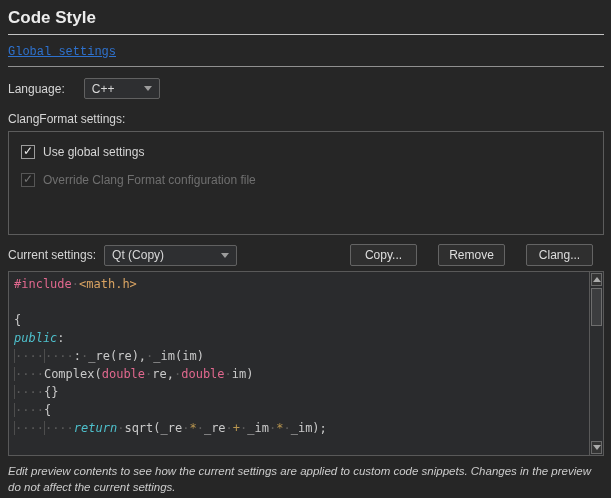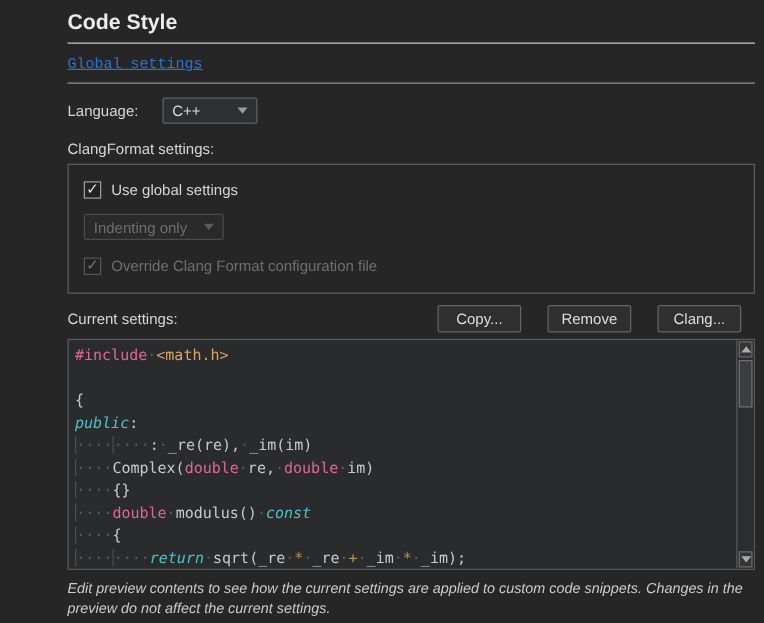--- a/index.html
+++ b/index.html
@@ -4,21 +4,21 @@
 <style>
   * { box-sizing: border-box; }
   html,body { margin:0; padding:0; }
   body {
     width:611px; height:498px; overflow:hidden;
     background:#262626;
     font-family:"Liberation Sans", sans-serif;
     color:#d6d6d6;
     -webkit-font-smoothing:antialiased;
   }
-  .page { padding:6px 7px 0 8px; height:100%;margin-left:46px; }
+  .page { padding:6px 7px 0 8px; height:100%; }
 
   .title { font-size:17px; font-weight:bold; color:#ececec; margin:2px 0 6px 0; }
   .rule-bright { height:1px; background:#c4c4c4; }
   .rule-dim { height:1px; background:#909090; }
   .link-row { padding:6px 0 7px 0; }
   .link { font-size:12px; color:#2e72cf; text-decoration:underline; cursor:pointer;font-family:Liberation Mono, monospace; }
 
   .row { display:flex; align-items:center; }
   .label { font-size:12px; color:#d6d6d6; }
 
@@ -133,52 +133,51 @@
   <div class="section-label">ClangFormat settings:</div>
 
   <div class="groupbox">
     <div class="check-row">
       <span class="checkbox">
           <span class="check-glyph">✓</span>
         </span>
       <span class="label">Use global settings</span>
     </div>
 
-    <div class="combo disabled mode-combo">
-      <span>Indenting only</span>
-      <span class="combo-arrow"></span>
-    </div>
 
     <div class="check-row disabled override-row">
       <span class="checkbox">
           <span class="check-glyph">✓</span>
         </span>
       <span class="label">Override Clang Format configuration file</span>
     </div>
   </div>
 
   <div class="row current-row">
     <span class="label">Current settings:</span>
+    <div class="combo settings-combo">
+      <span>Qt (Copy)</span>
+      <span class="combo-arrow"></span>
+    </div>
     <div class="btn-group">
       <button class="btn">Copy...</button>
       <button class="btn">Remove</button>
       <button class="btn">Clang...</button>
     </div>
   </div>
 
   <div class="editor">
     <div id="code-area">
         <div class="code-line"><span class="tok-pre">#include</span><span class="tok-ws">·</span><span class="tok-str">&lt;math.h&gt;</span></div>
         <div class="code-line"></div>
         <div class="code-line"><span class="tok-pln">{</span></div>
         <div class="code-line"><span class="tok-kw">public</span><span class="tok-pln">:</span></div>
         <div class="code-line"><span class="tok-ind">····</span><span class="tok-ind">····</span><span class="tok-pln">:</span><span class="tok-ws">·</span><span class="tok-pln">_re(re),</span><span class="tok-ws">·</span><span class="tok-pln">_im(im)</span></div>
         <div class="code-line"><span class="tok-ind">····</span><span class="tok-pln">Complex(</span><span class="tok-pre">double</span><span class="tok-ws">·</span><span class="tok-pln">re,</span><span class="tok-ws">·</span><span class="tok-pre">double</span><span class="tok-ws">·</span><span class="tok-pln">im)</span></div>
         <div class="code-line"><span class="tok-ind">····</span><span class="tok-pln">{}</span></div>
-        <div class="code-line"><span class="tok-ind">····</span><span class="tok-pre">double</span><span class="tok-ws">·</span><span class="tok-pln">modulus()</span><span class="tok-ws">·</span><span class="tok-kw">const</span></div>
         <div class="code-line"><span class="tok-ind">····</span><span class="tok-pln">{</span></div>
         <div class="code-line"><span class="tok-ind">····</span><span class="tok-ind">····</span><span class="tok-kw">return</span><span class="tok-ws">·</span><span class="tok-pln">sqrt(_re</span><span class="tok-ws">·</span><span class="tok-op">*</span><span class="tok-ws">·</span><span class="tok-pln">_re</span><span class="tok-ws">·</span><span class="tok-op">+</span><span class="tok-ws">·</span><span class="tok-pln">_im</span><span class="tok-ws">·</span><span class="tok-op">*</span><span class="tok-ws">·</span><span class="tok-pln">_im);</span></div>
       </div>
     <div class="vscrollbar">
       <div class="scroll-btn up">
           <span class="tri-up"></span>
         </div>
       <div class="scroll-thumb"></div>
       <div class="scroll-btn down">
           <span class="tri-down"></span>

